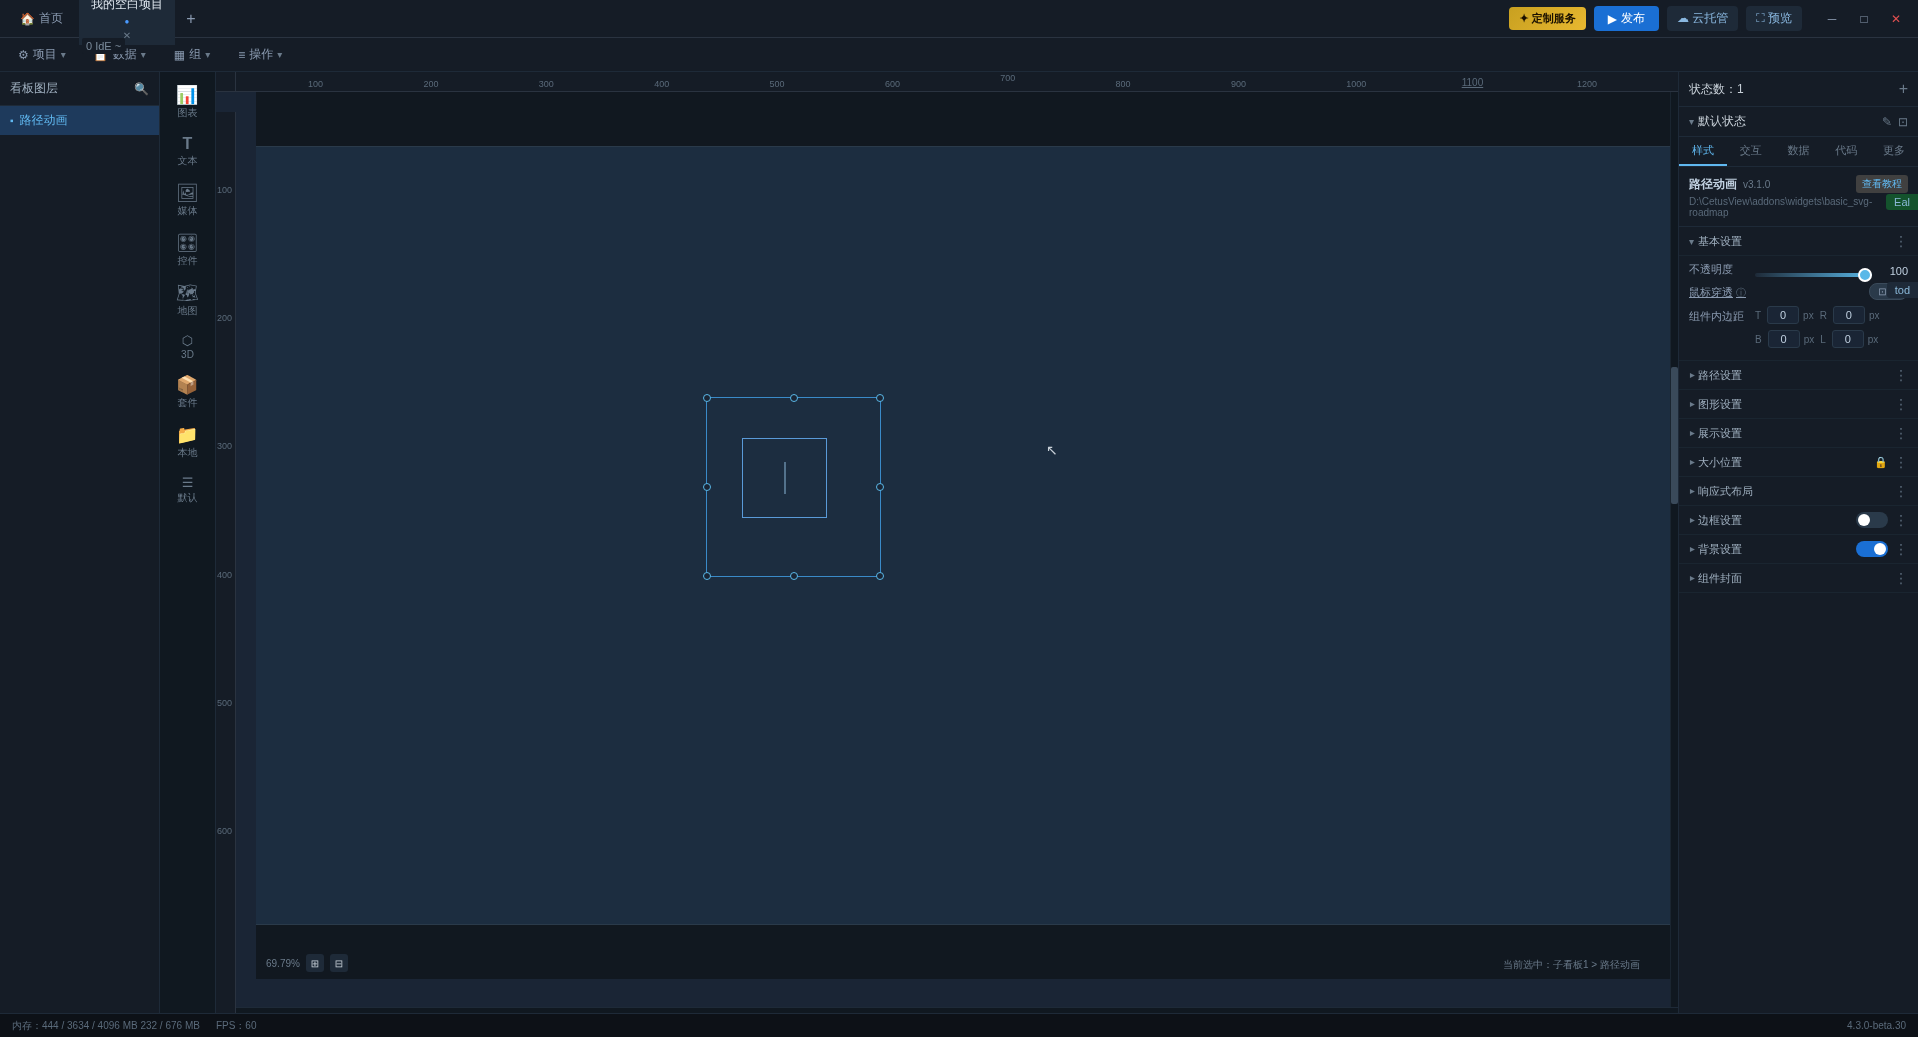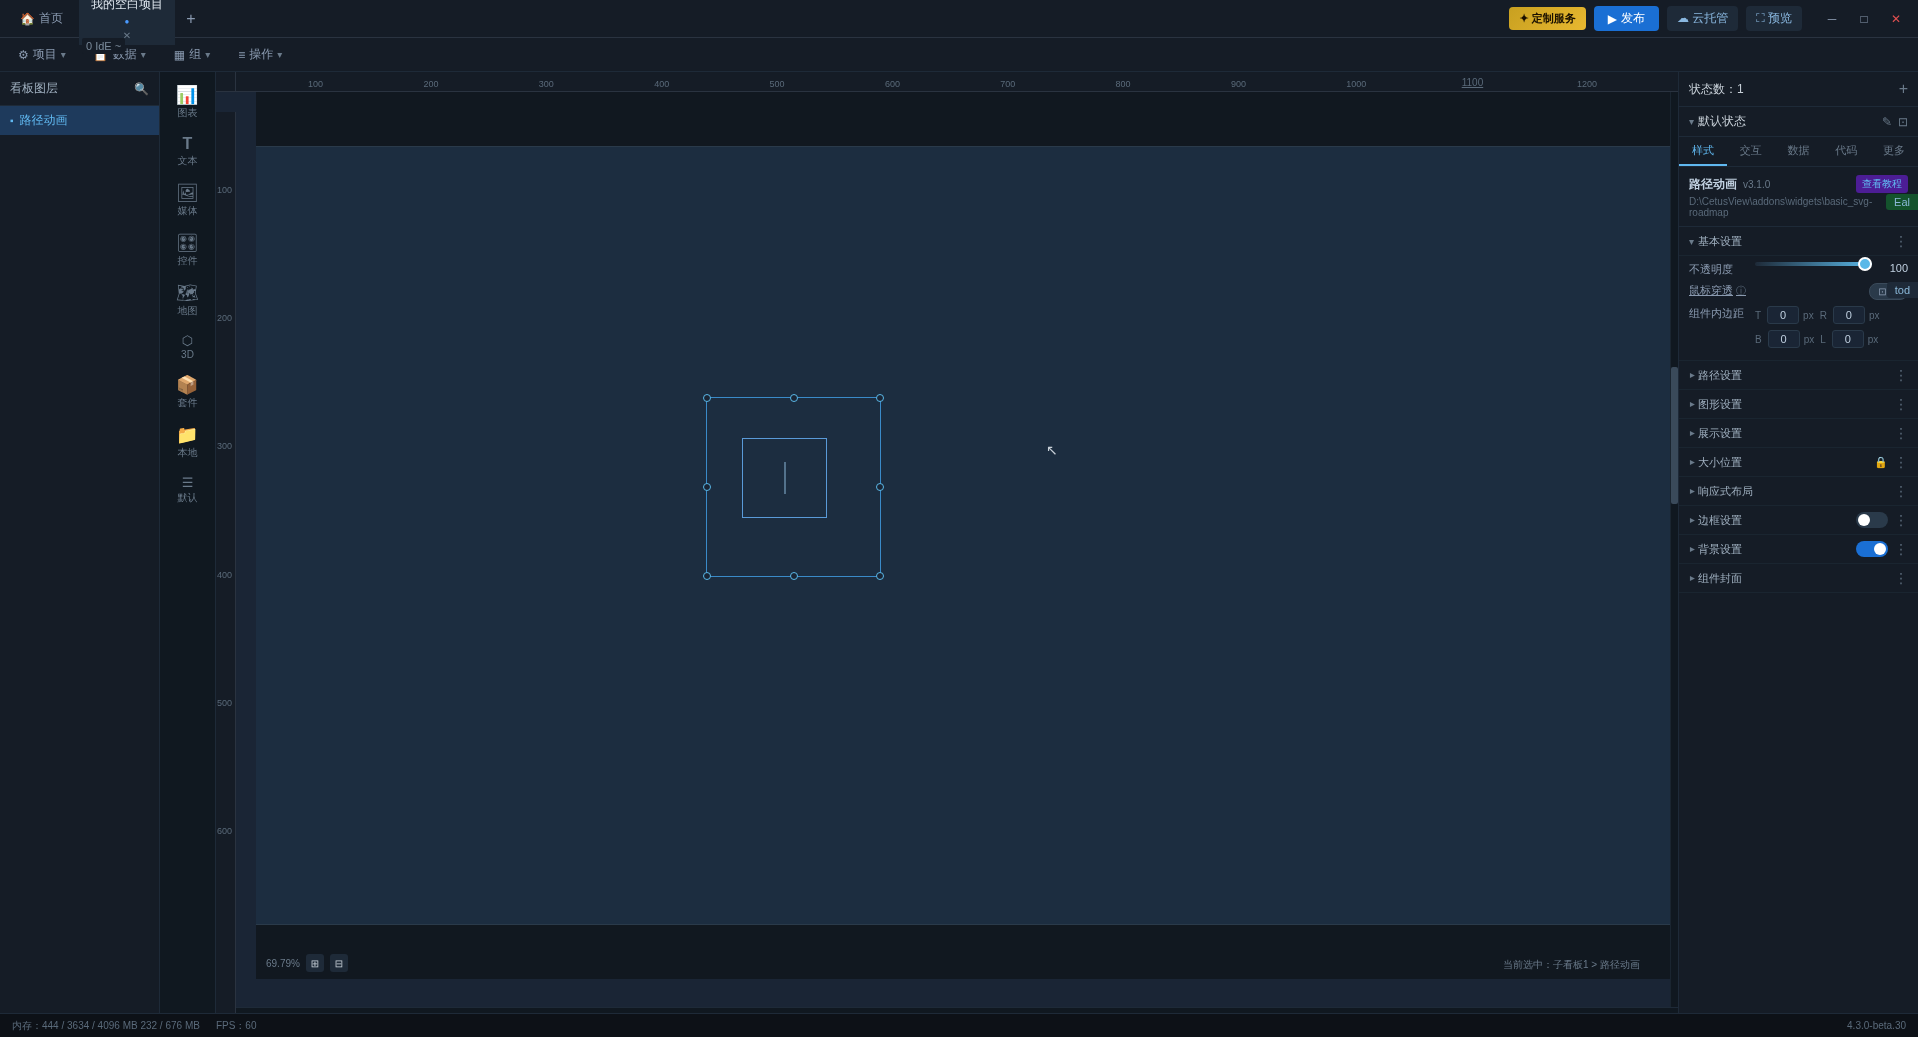--- a/index.html
+++ b/index.html
@@ -351,21 +351,21 @@
     .widget-name {
       font-size: 12px;
       color: #c0d0e0;
       font-weight: bold;
     }
     .widget-version {
       font-size: 10px;
       color: #6a7a8a;
     }
     .btn-tutorial {
-      background: #4c1d95;
+      background: #404040;
       color: #60b8f0;
       padding: 2px 6px;
       border-radius: 3px;
       font-size: 10px;
       cursor: pointer;
     }
     .widget-path {
       font-size: 10px;
       color: #5a6a7a;
     }
@@ -389,21 +389,21 @@
       color: #5a6a7a;
       font-size: 14px;
     }
     .section-content {
       padding: 6px 10px;
       border-bottom: 1px solid #1a2530;
     }
 
     .prop-row {
       display: flex;
-      align-items: flex-start;
+      align-items: flex-end;
       margin-bottom: 6px;
       gap: 6px;
     }
     .prop-label {
       font-size: 11px;
       color: #8a9ab0;
       width: 60px;
       flex-shrink: 0;
     }
     .prop-label-wide {
@@ -640,21 +640,21 @@
 
     <div class="ruler-h" style="display:flex;align-items:flex-end;position:relative;">
       <div style="width:20px;height:100%;background:#151c26;border-right:1px solid #2a3340;flex-shrink:0;"></div>
       <div style="flex:1;position:relative;height:100%;">
         <div style="position:absolute;left:5%;font-size:9px;color:#5a6a7a;bottom:2px;">100</div>
         <div style="position:absolute;left:13%;font-size:9px;color:#5a6a7a;bottom:2px;">200</div>
         <div style="position:absolute;left:21%;font-size:9px;color:#5a6a7a;bottom:2px;">300</div>
         <div style="position:absolute;left:29%;font-size:9px;color:#5a6a7a;bottom:2px;">400</div>
         <div style="position:absolute;left:37%;font-size:9px;color:#5a6a7a;bottom:2px;">500</div>
         <div style="position:absolute;left:45%;font-size:9px;color:#5a6a7a;bottom:2px;">600</div>
-        <div style="position:absolute;left:53%;font-size:9px;color:#5a6a7a;bottom:2px;">700</div>
+        <div style="position:absolute;left:53%;font-size:9px;color:#5a6a7a;bottom:8px;">700</div>
         <div style="position:absolute;left:61%;font-size:9px;color:#5a6a7a;bottom:2px;text-align:center;">800</div>
         <div style="position:absolute;left:69%;font-size:9px;color:#5a6a7a;bottom:2px;">900</div>
         <div style="position:absolute;left:77%;font-size:9px;color:#5a6a7a;bottom:2px;">1000</div>
         <div style="position:absolute;left:85%;font-size:10px;color:#5a6a7a;bottom:3px;text-decoration:underline;">1100</div>
         <div style="position:absolute;left:93%;font-size:9px;color:#5a6a7a;bottom:2px;">1200</div>
       </div>
     </div>
 
     <div style="flex:1;display:flex;position:relative;">
 

